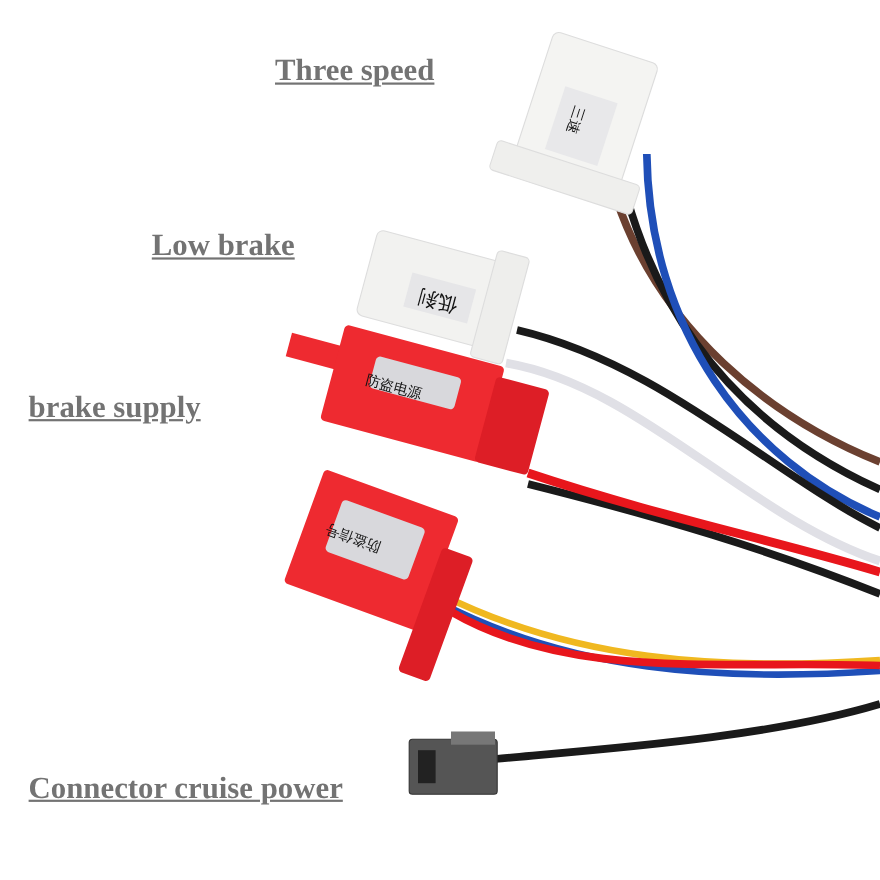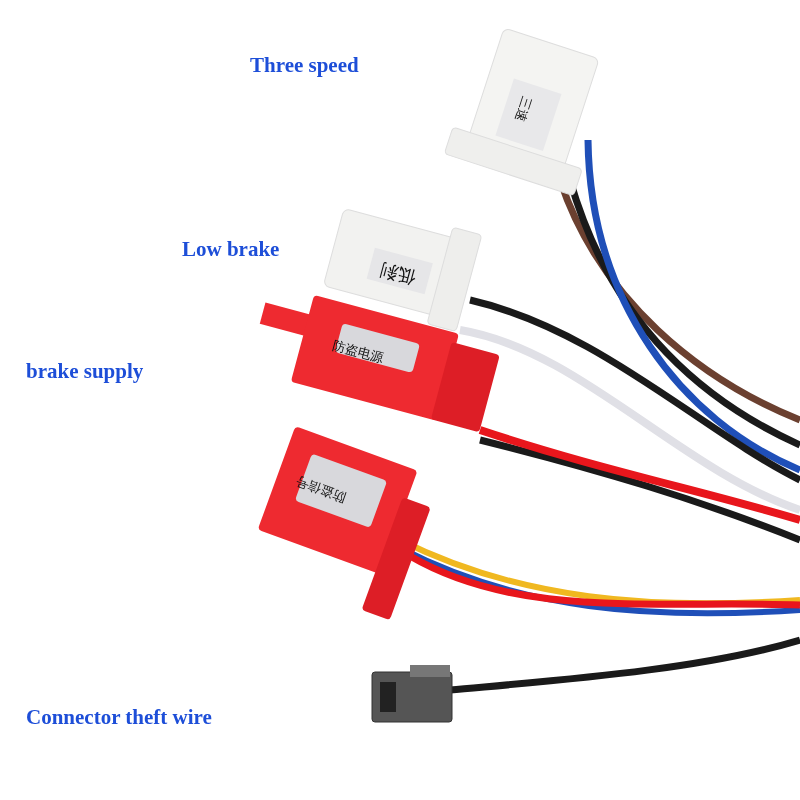--- a/index.html
+++ b/index.html
@@ -2,24 +2,25 @@
 <html><head>
 <meta charset="utf-8">
 <style>
   html, body { margin: 0; padding: 0; background: #ffffff; }
   body { width: 800px; height: 800px; position: relative; overflow: hidden; }
   .scene { position: absolute; left: 0; top: 0; width: 800px; height: 800px; }
   .label {
     position: absolute;
     font-family: "Liberation Serif", "DejaVu Serif", serif;
     font-weight: bold;
-    color: #1d4ed8;
-    font-size: 21px;
+    color: #737373;
+    font-size: 28px;
     line-height: 34px;
     white-space: nowrap;
+    text-decoration: underline;
   }
   .chinese {
     position: absolute;
     font-family: "DejaVu Sans", sans-serif;
     font-size: 13px;
     color: #111;
     white-space: nowrap;
   }
 </style>
 </head>
@@ -77,16 +78,16 @@
   </svg>
 
   
   <div class="chinese" style="left:510px; top:100px; transform: rotate(108deg);">三速</div>
   <div class="chinese" style="left:380px; top:262px; transform: rotate(195deg); font-size:18px;">低刹</div>
   <div class="chinese" style="left:332px; top:343px; transform: rotate(15deg);">防盗电源</div>
   <div class="chinese" style="left:295px; top:480px; transform: rotate(200deg);">防盗信号</div>
 
   
   <div class="label" style="left:250px; top:48px;">Three speed</div>
-  <div class="label" style="left:138px; top:232px;margin-left:44px;">Low brake</div>
+  <div class="label" style="left:138px; top:207px;">Low brake</div>
   <div class="label" style="left:26px; top:354px;">brake supply</div>
-  <div class="label" style="left:26px; top:700px;">Connector theft wire</div>
+  <div class="label" style="left:26px; top:700px;">Connector cruise power</div>
 </div>
 
 </body></html>

